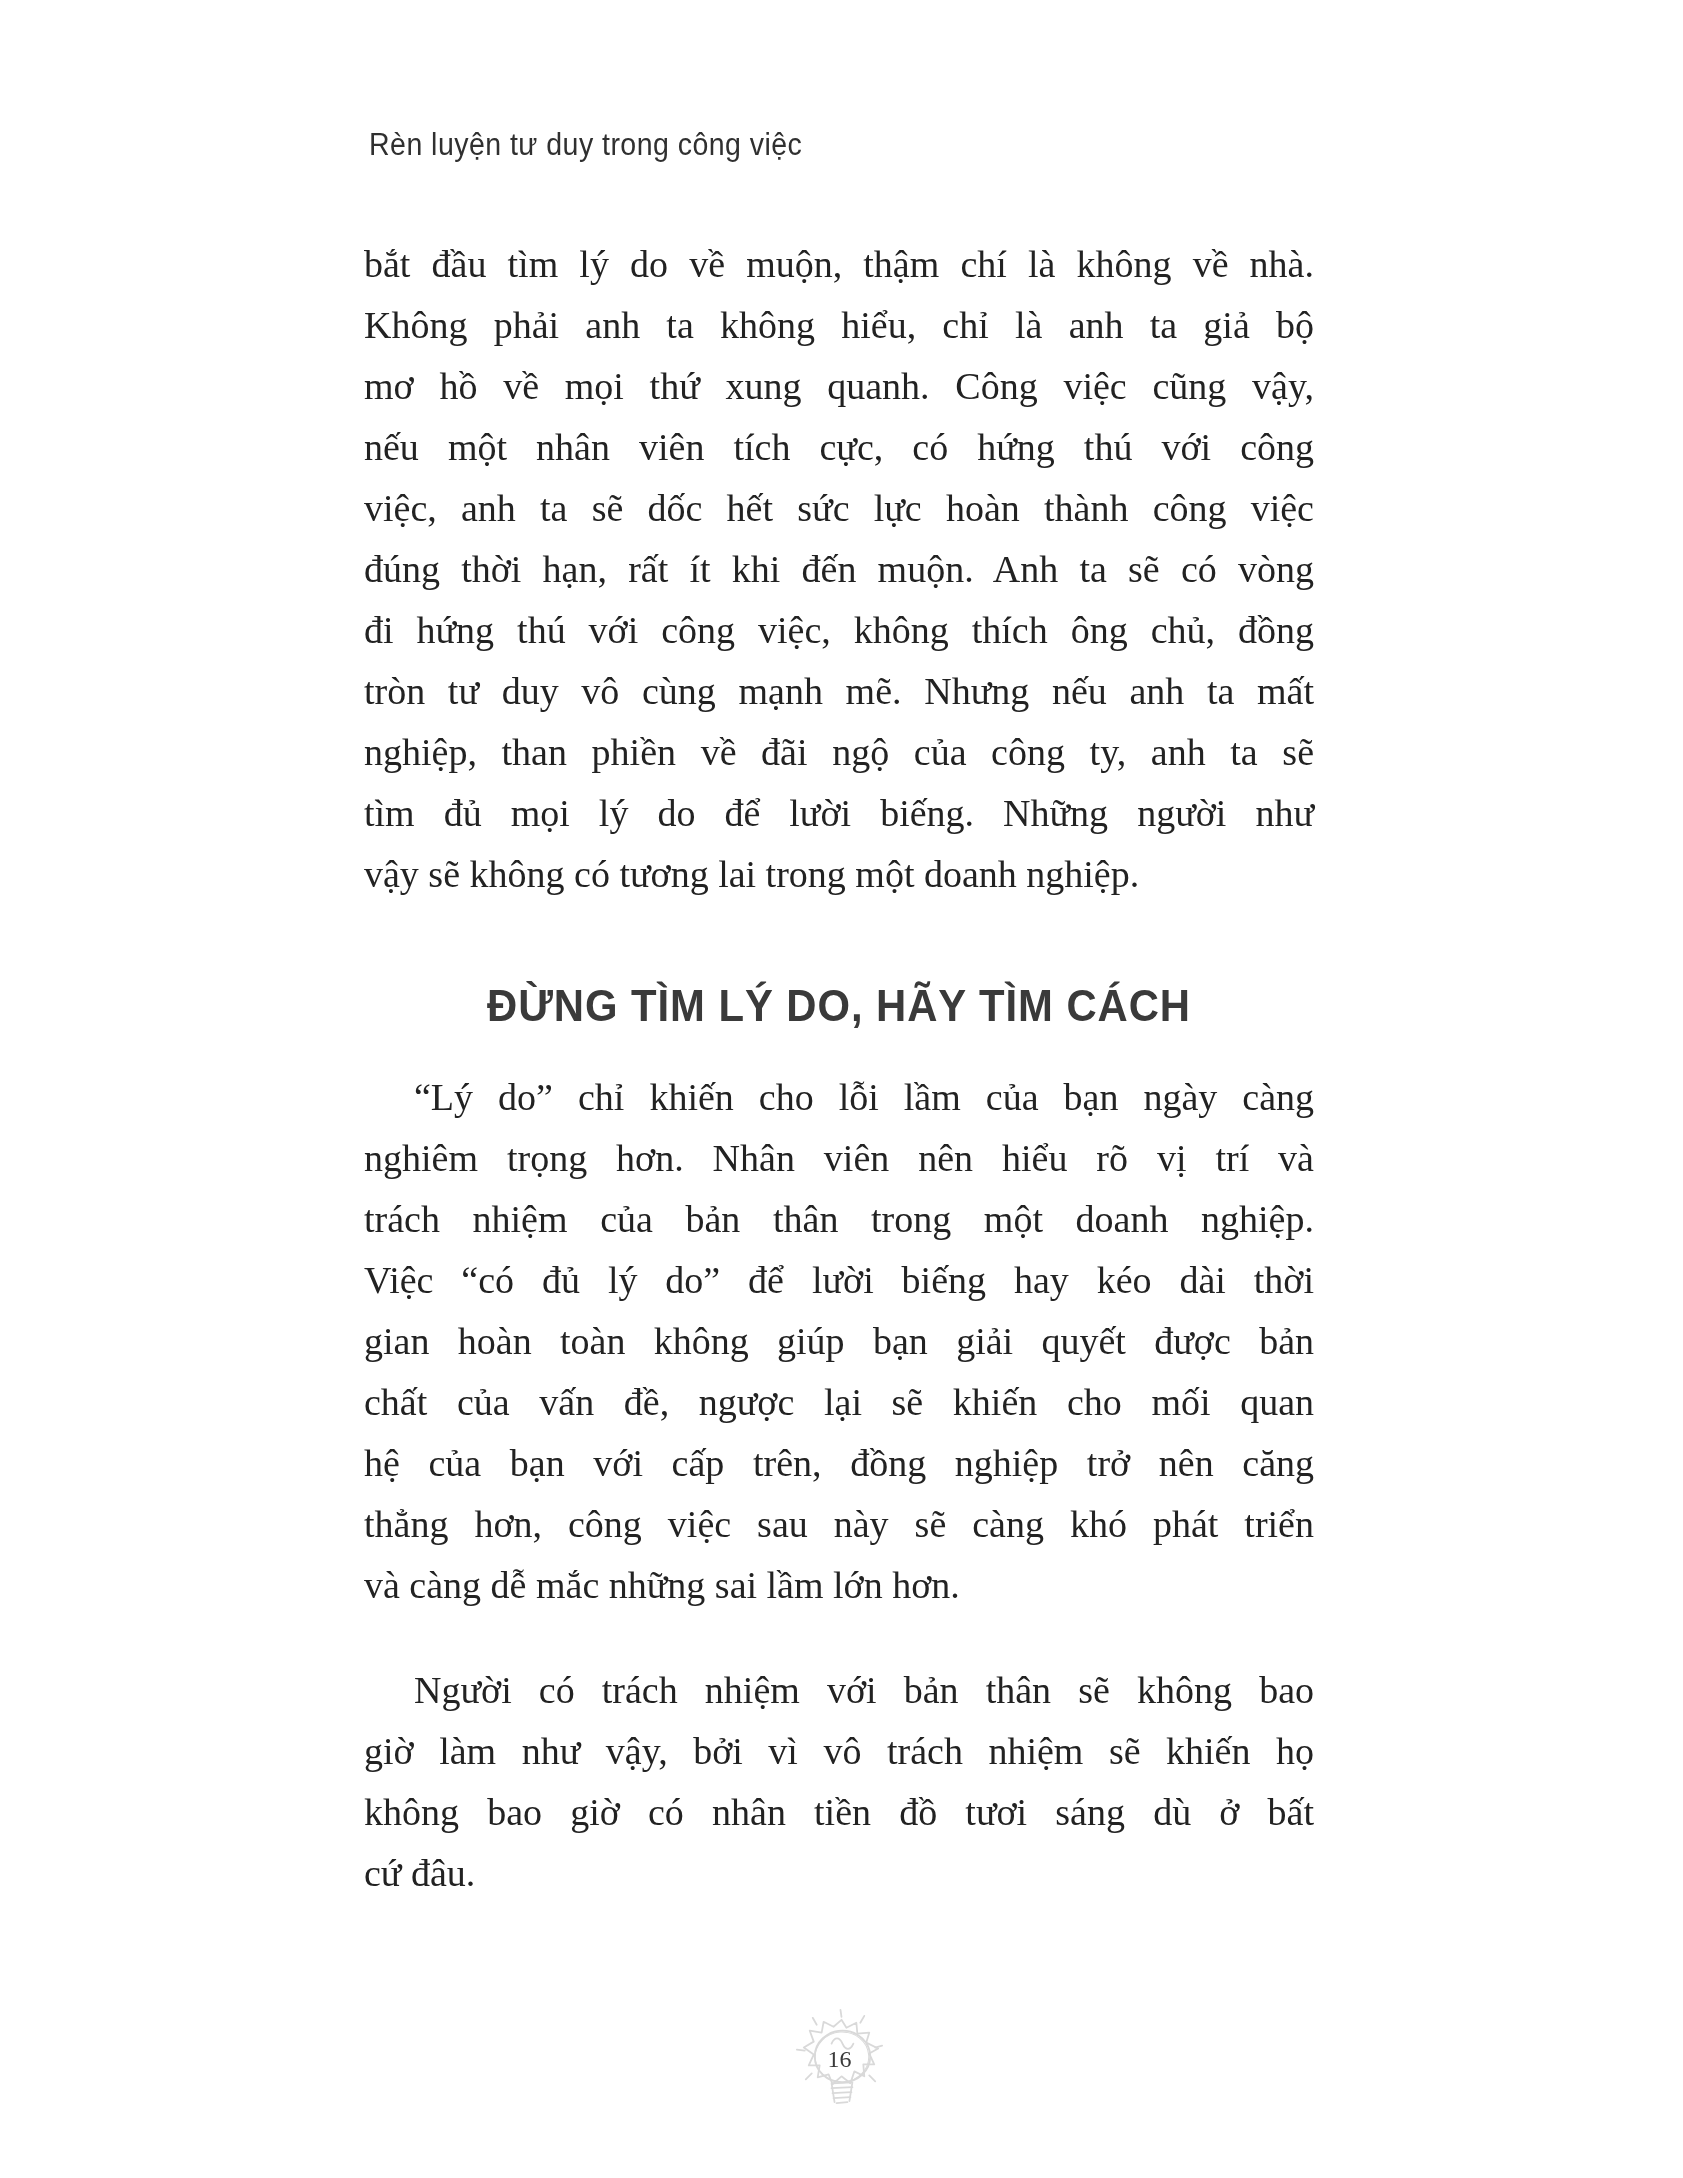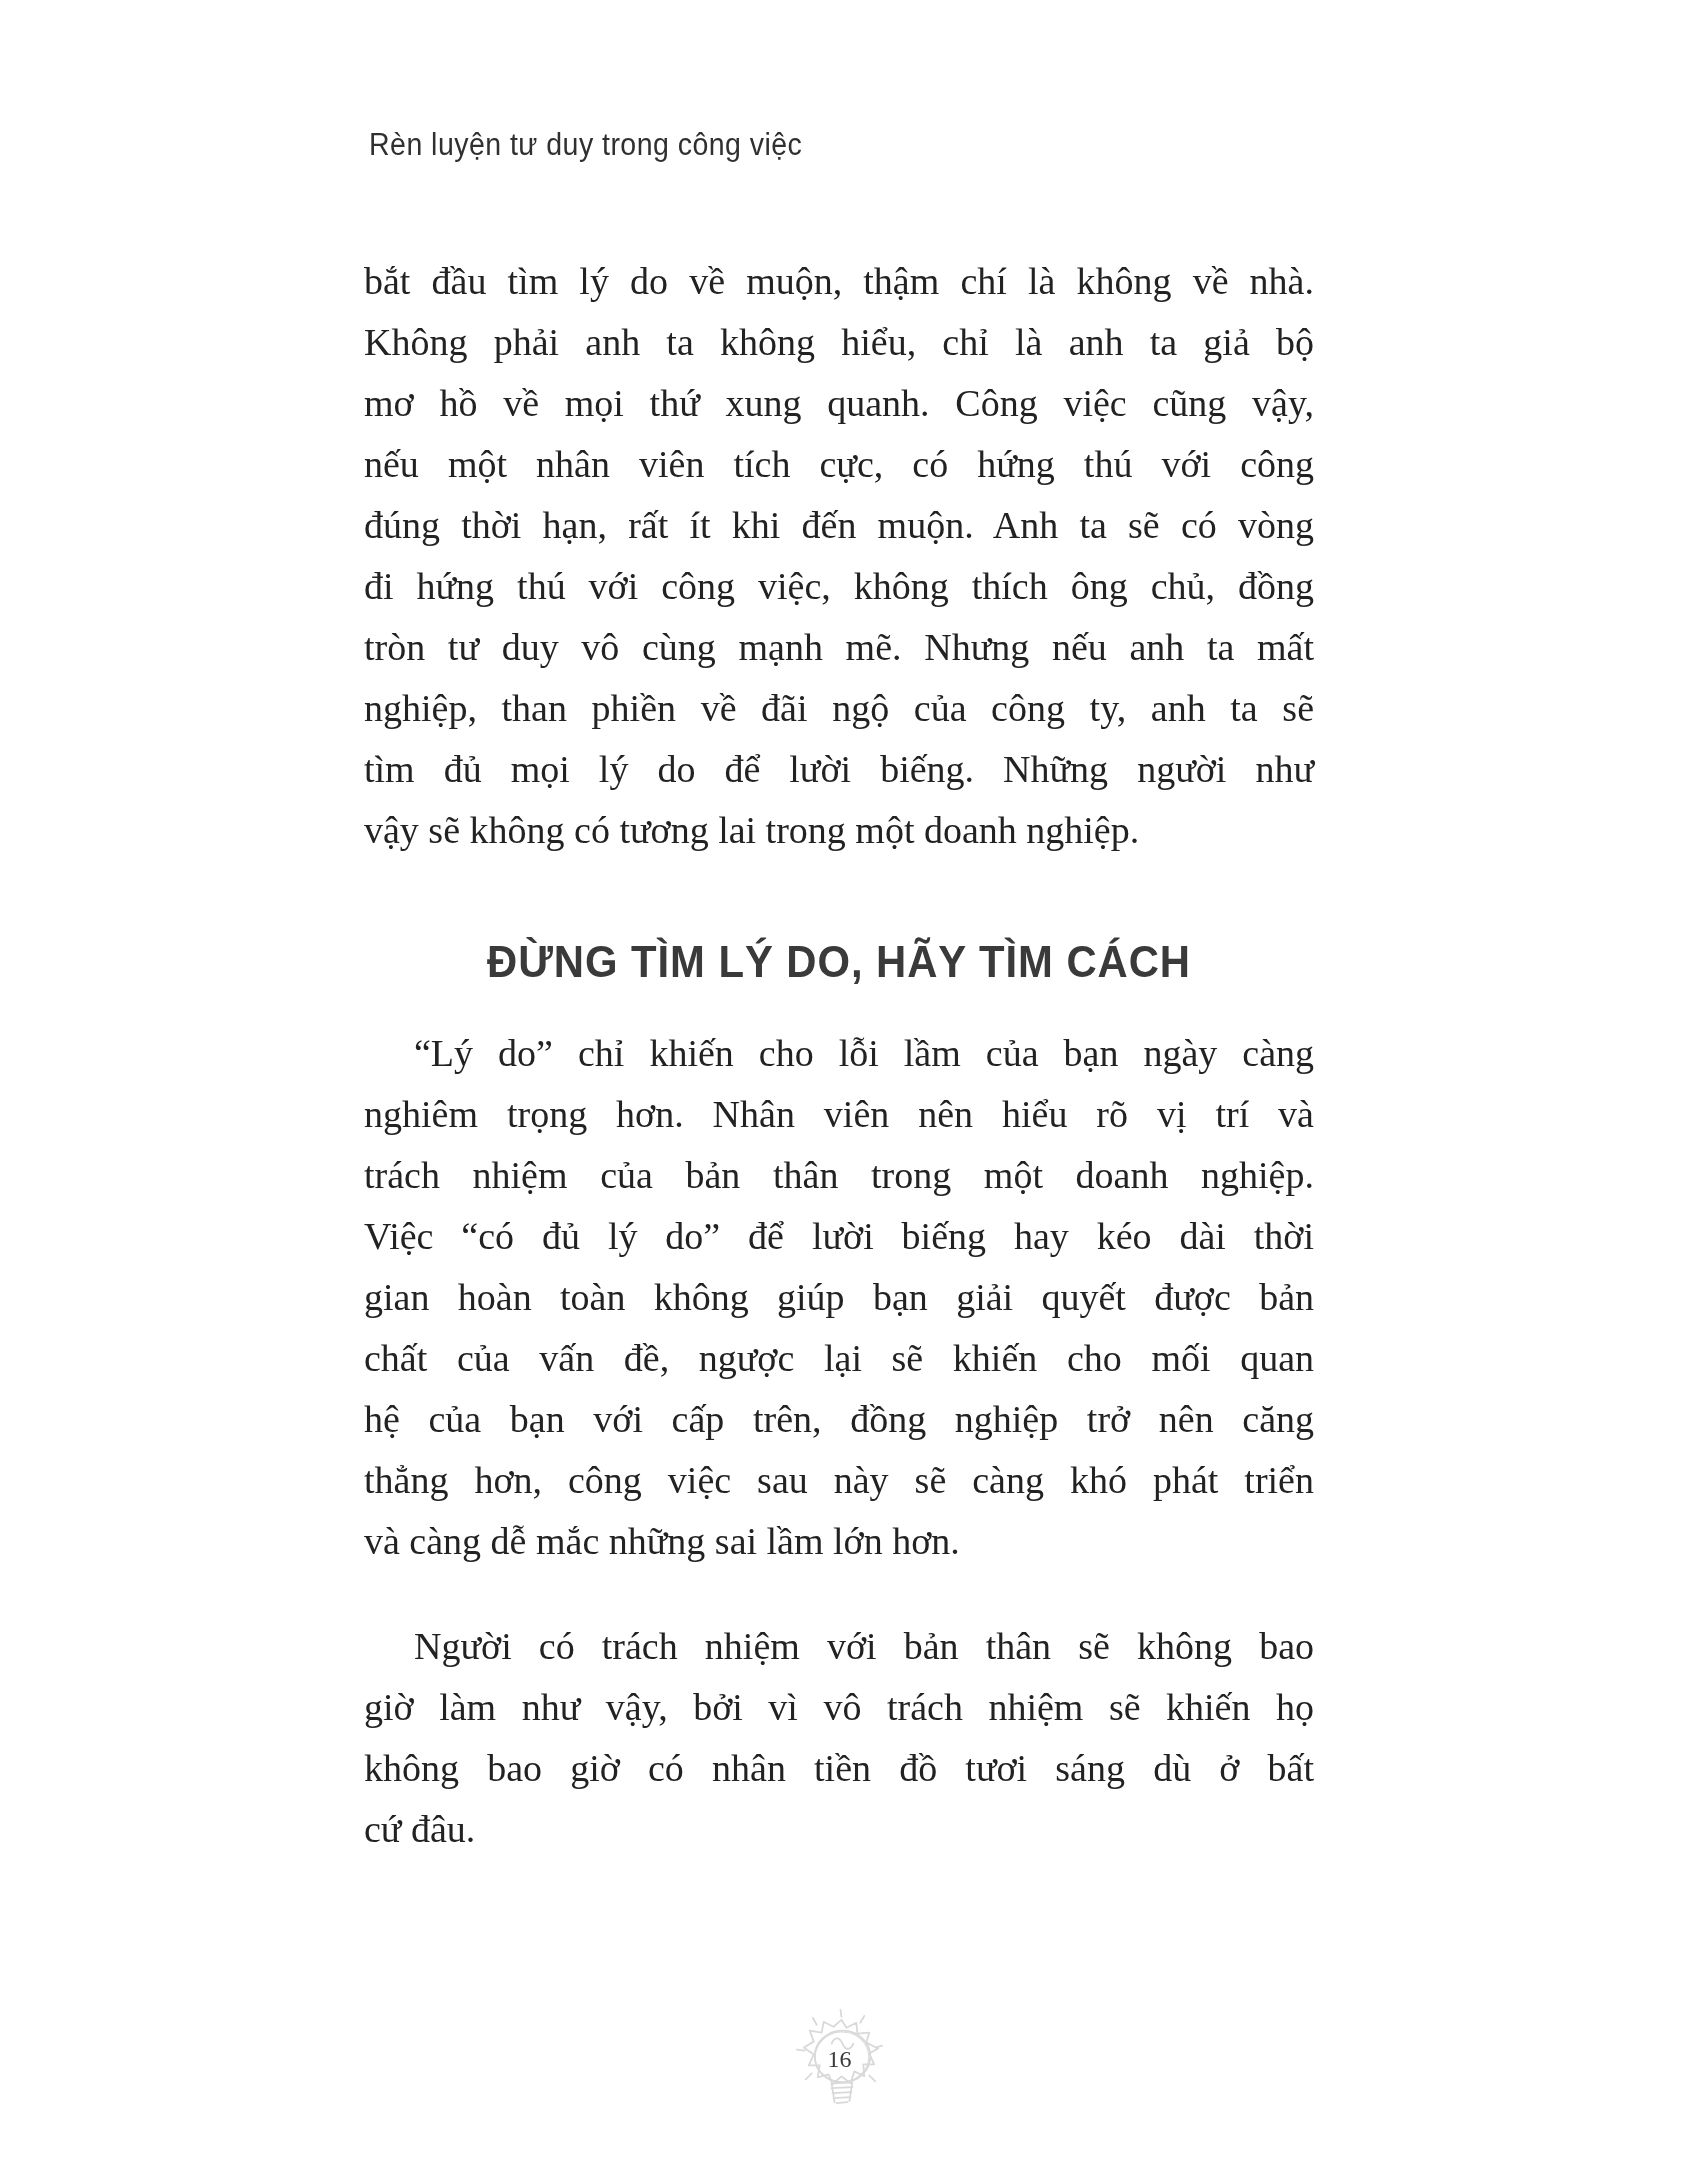--- a/index.html
+++ b/index.html
@@ -29,21 +29,21 @@
     font-size: 31px;
     letter-spacing: 0.5px;
     color: var(--header-text);
     transform: scaleX(0.92);
     transform-origin: left top;
     white-space: nowrap;
   }
   .text-column {
     position: absolute;
     left: 364px;
-    top: 251px;
+    top: 234px;
     width: 950px;
   }
   .para { margin: 0; }
   .para .line {
     font-size: 38px;
     line-height: 61px;
     color: var(--body-text);
     text-align: justify;
     text-align-last: justify;
     white-space: normal;
@@ -92,20 +92,21 @@
 
   <header class="running-header">Rèn luyện tư duy trong công việc</header>
 
   <main class="text-column">
 
     <section class="para">
         <div class="line">bắt đầu tìm lý do về muộn, thậm chí là không về nhà.</div>
         <div class="line">Không phải anh ta không hiểu, chỉ là anh ta giả bộ</div>
         <div class="line">mơ hồ về mọi thứ xung quanh. Công việc cũng vậy,</div>
         <div class="line">nếu một nhân viên tích cực, có hứng thú với công</div>
+        <div class="line">việc, anh ta sẽ dốc hết sức lực hoàn thành công việc</div>
         <div class="line">đúng thời hạn, rất ít khi đến muộn. Anh ta sẽ có vòng</div>
         <div class="line">đi hứng thú với công việc, không thích ông chủ, đồng</div>
         <div class="line">tròn tư duy vô cùng mạnh mẽ. Nhưng nếu anh ta mất</div>
         <div class="line">nghiệp, than phiền về đãi ngộ của công ty, anh ta sẽ</div>
         <div class="line">tìm đủ mọi lý do để lười biếng. Những người như</div>
         <div class="line">vậy sẽ không có tương lai trong một doanh nghiệp.</div>
       </section>
 
     <h2 class="section-heading">ĐỪNG TÌM LÝ DO, HÃY TÌM CÁCH</h2>
 

